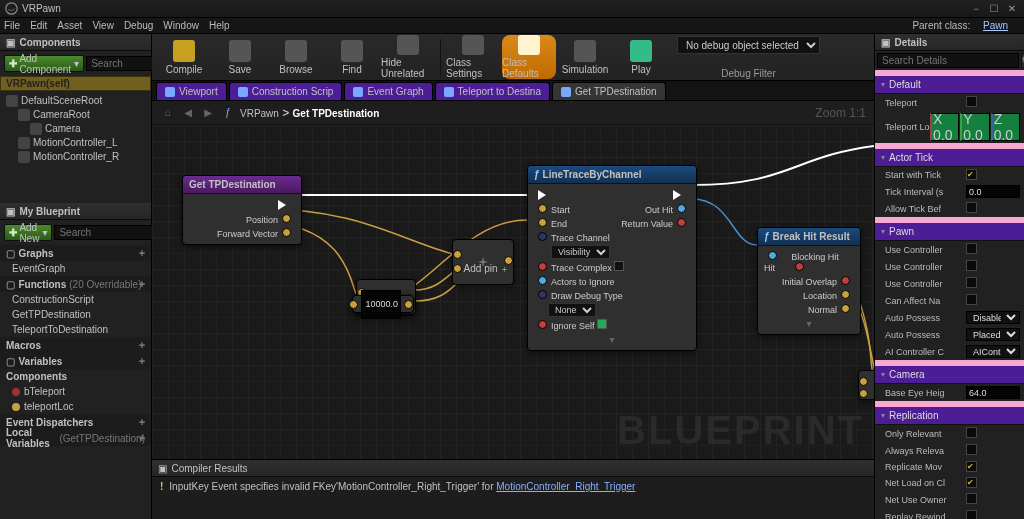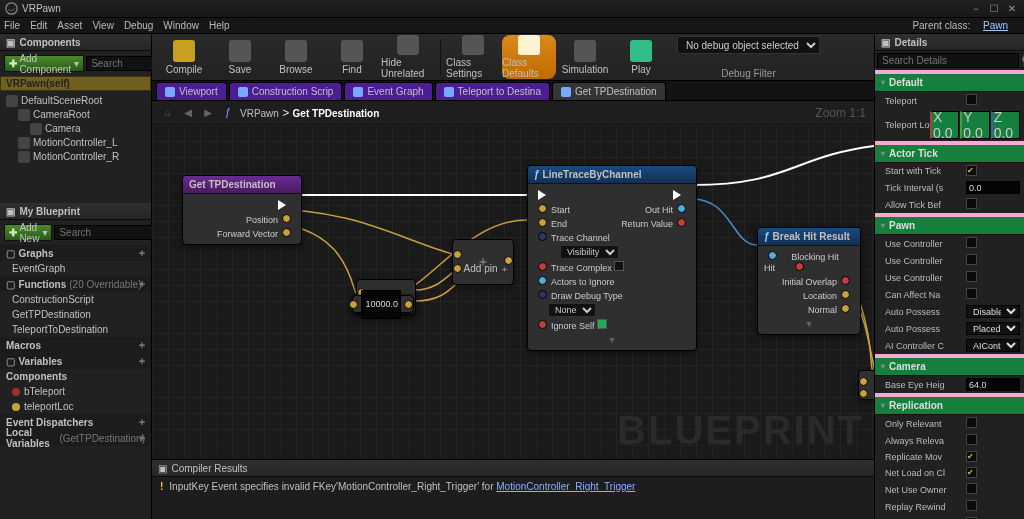--- a/index.html
+++ b/index.html
@@ -67,21 +67,21 @@
   .smallsel{background:#111;border:1px solid #333;color:#ccc;height:14px;padding:0 2px;font-size:9px}
   .chk{width:10px;height:10px;background:#111;border:1px solid #555;display:inline-block}
   .addpin{color:#aaa;font-size:9px}
   .compiler{height:60px;background:#1d1d1d;border-top:1px solid #000}
   .compiler .warn{display:flex;align-items:center;padding:4px 8px;color:#e0d080}
   .compiler .warn .wicn{color:#eec040;margin-right:6px;font-weight:700}
   .compiler .warn a{color:#88b0ff;text-decoration:underline}
   .shadow-lines svg{position:absolute;inset:0;width:100%;height:100%;pointer-events:none}
   
   .right{width:150px;background:#212121;border-left:1px solid #000;display:flex;flex-direction:column;overflow:hidden}
-  .cat{background:#15803d;padding:3px 6px;font-weight:700;border-top:4px solid #f9a8d4;border-bottom:1px solid #111;display:flex;align-items:center;color:#ddd}
+  .cat{background:#4c1d95;padding:3px 6px;font-weight:400;border-top:6px solid #f9a8d4;border-bottom:1px solid #111;display:flex;align-items:center;color:#ddd}
   .cat::before{content:"▾";margin-right:4px;color:#888;font-size:8px}
   .prow{display:flex;align-items:center;padding:2px 4px 2px 10px}
   .prow .pl{flex:1;color:#bbb;font-size:9px;overflow:hidden;white-space:nowrap}
   .prow .pv{width:54px}
   .pvbox{background:#050505;border:1px solid #000;color:#ddd;padding:0 2px;height:13px;width:100%;font-size:9px}
   .pvbox.sel{background:#111}
   .pcheck{width:11px;height:11px;background:#0a0a0a;border:1px solid #444;display:inline-block}
   .pcheck.on::after{content:"✔";color:#e0b040;font-size:8px;position:relative;top:-2px;left:0}
   .vec3{display:flex;gap:1px}
   .vec3 .vc{flex:1;background:#15803d;border:1px solid #000;color:#ccc;font-size:14px;padding:0 1px;height:28px;display:flex;align-items:center}
@@ -376,21 +376,21 @@
               <span><span class="nlabel">Out Hit</span><span class="pin lblue"></span></span>
             </div>
           <div class="nrow">
               <span><span class="pin gold"></span><span class="nlabel">End</span></span>
               <span><span class="nlabel">Return Value</span><span class="pin red"></span></span>
             </div>
           <div class="nrow">
               <span><span class="pin dark"></span><span class="nlabel">Trace Channel</span></span>
             </div>
           <div class="nrow">
-              <span style="margin-left:26px"><select class="smallsel"><option>Visibility</option></select></span>
+              <span style="margin-left:17px"><select class="smallsel"><option>Visibility</option></select></span>
             </div>
           <div class="nrow">
               <span><span class="pin red"></span><span class="nlabel">Trace Complex</span> <span class="chk"></span></span>
             </div>
           <div class="nrow">
               <span><span class="pin lblue"></span><span class="nlabel">Actors to Ignore</span></span>
             </div>
           <div class="nrow">
               <span><span class="pin dark"></span><span class="nlabel">Draw Debug Type</span></span>
             </div>

